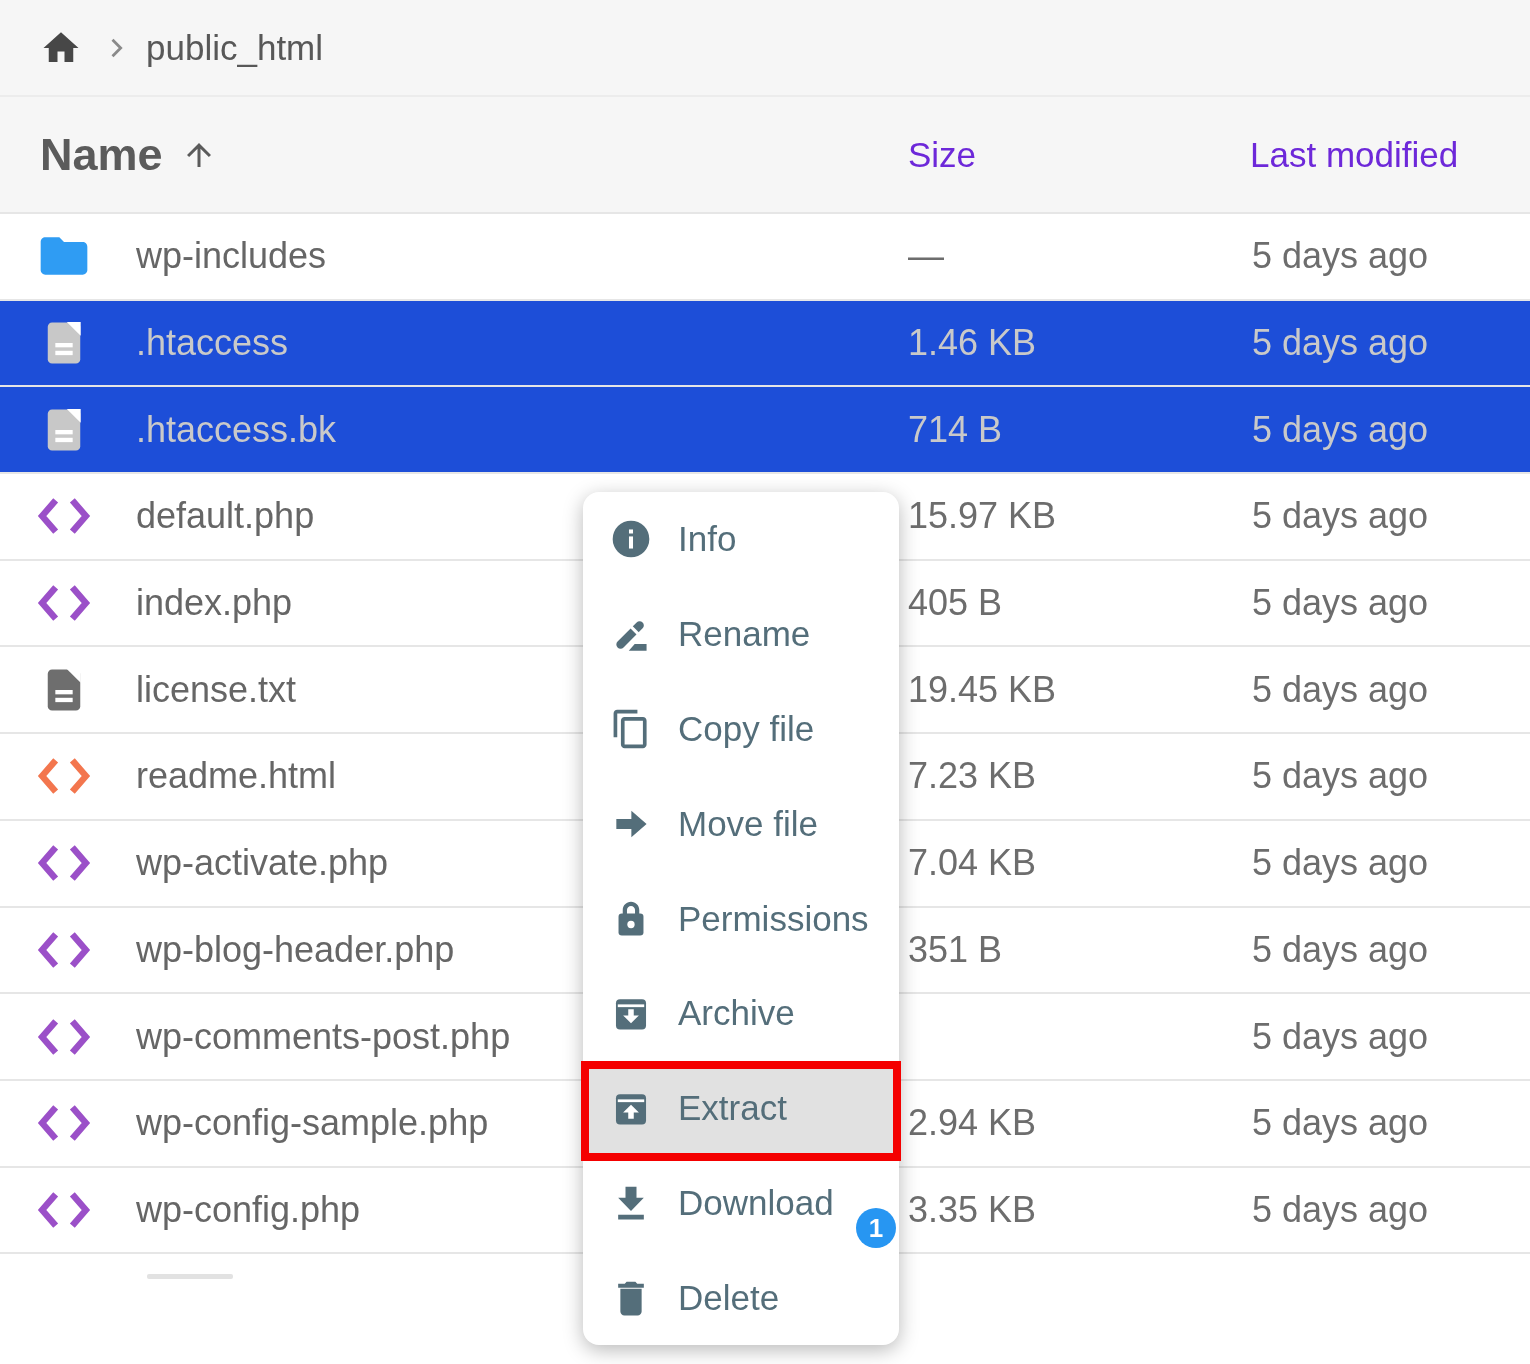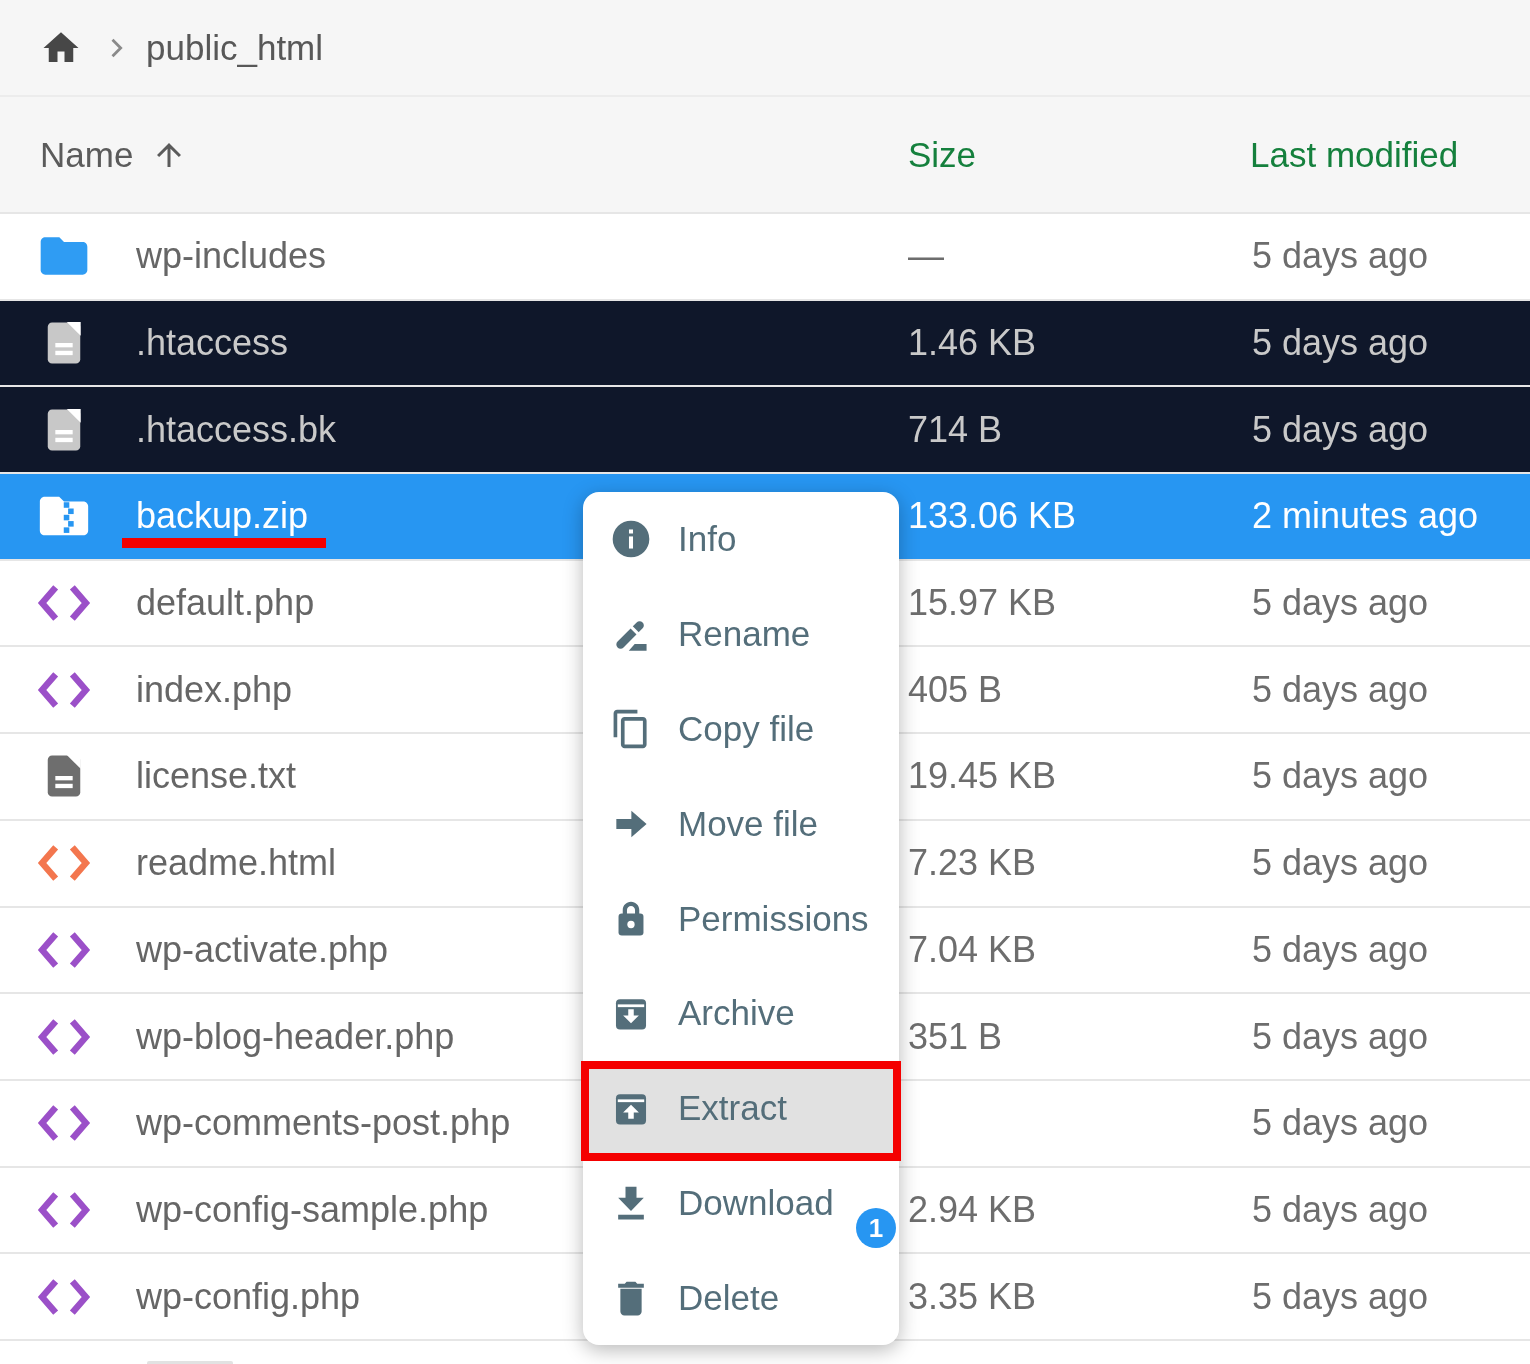--- a/index.html
+++ b/index.html
@@ -11,39 +11,39 @@
   .topbar{
     position:absolute;top:0;left:0;right:0;height:95px;background:#f6f6f6;
     border-bottom:2px solid #ececec;display:flex;align-items:center;padding-left:40px;
   }
   .topbar .home{width:42px;height:42px;color:#474747;flex:0 0 auto;}
   .topbar .crumb-sep{width:28px;height:28px;color:#8a8a8a;margin:0 16px 0 20px;flex:0 0 auto;}
   .topbar .crumb{font-size:35px;color:#585858;}
   
   .colheader{position:absolute;top:97px;left:0;right:0;height:115px;background:#f6f6f6;}
   .colheader .hname{position:absolute;left:40px;top:0;height:115px;display:flex;align-items:center;
-    font-size:35px;font-weight:normal;color:#5b5b5b;}
+    font-size:45px;font-weight:bold;color:#5b5b5b;}
   .colheader .sort-arrow{width:36px;height:36px;color:#5b5b5b;margin-left:18px;}
   .colheader .hsize,.colheader .hmod{position:absolute;top:0;height:115px;display:flex;align-items:center;
-    font-size:35px;color:#15803d;}
+    font-size:35px;color:#6d28d9;}
   .colheader .hsize{left:908px;}
   .colheader .hmod{left:1250px;}
   
   .rows{position:absolute;top:212px;left:0;right:0;}
   .row{
     box-sizing:border-box;height:86.7px;border-top:2px solid #e6e6e6;background:#fff;
     position:relative;display:flex;align-items:center;
   }
   .cell-icon{width:128px;display:flex;justify-content:center;align-items:center;flex:0 0 auto;}
   .cell-name{font-size:36px;color:#666;padding-left:8px;white-space:nowrap;}
   .cell-size,.cell-date{position:absolute;top:0;height:100%;display:flex;align-items:center;
     font-size:36px;color:#6d6d6d;white-space:nowrap;}
   .cell-size{left:908px;}
   .cell-date{left:1252px;}
-  .row.hidden-file{background:#0f172a;}
+  .row.hidden-file{background:#1d4ed8;}
   .row.hidden-file .cell-name,.row.hidden-file .cell-size,.row.hidden-file .cell-date{color:#c9c9c9;}
   .row.hidden-file .file-glyph{color:#c8c8c8;}
   .row.selected{background:#2796f2;border-top-color:#e6e6e6;}
   .row.selected .cell-name,.row.selected .cell-size,.row.selected .cell-date{color:#fff;}
   .row-partial{box-sizing:border-box;height:25px;border-top:2px solid #e6e6e6;background:#fff;position:relative;}
   .bottom-smudge{position:absolute;left:147px;top:20px;width:86px;height:5px;background:#e2e2e2;border-radius:2px;}
   
   .glyph-folder{color:#2f9cf3;}
   .glyph-doc{color:#6e6e6e;}
   .glyph-code-purple{color:#9b50c8;}
@@ -196,31 +196,20 @@
       <span class="cell-icon">
           <svg class="file-glyph" width="52" height="52">
             <use href="#i-doc"></use>
           </svg>
         </span>
       <span class="cell-name">.htaccess.bk</span>
       <span class="cell-size">714 B</span>
       <span class="cell-date">5 days ago</span>
     </div>
 
-    <div class="row selected">
-      <span class="cell-icon">
-          <svg class="file-glyph" width="58" height="58">
-            <use href="#i-zip"></use>
-          </svg>
-        </span>
-      <span class="cell-name">backup.zip</span>
-      <span class="cell-size">133.06 KB</span>
-      <span class="cell-date">2 minutes ago</span>
-      <span class="annot-underline"></span>
-    </div>
 
     <div class="row">
       <span class="cell-icon">
           <svg class="file-glyph glyph-code-purple" width="60" height="50">
             <use href="#i-code"></use>
           </svg>
         </span>
       <span class="cell-name">default.php</span>
       <span class="cell-size">15.97 KB</span>
       <span class="cell-date">5 days ago</span>

